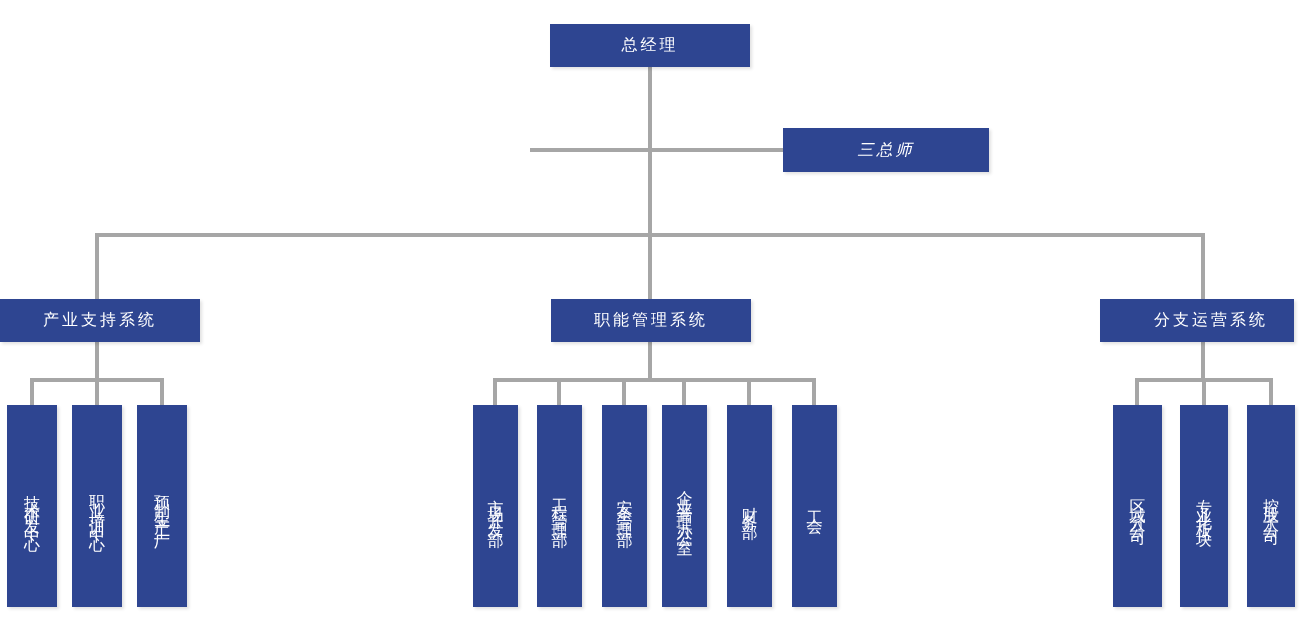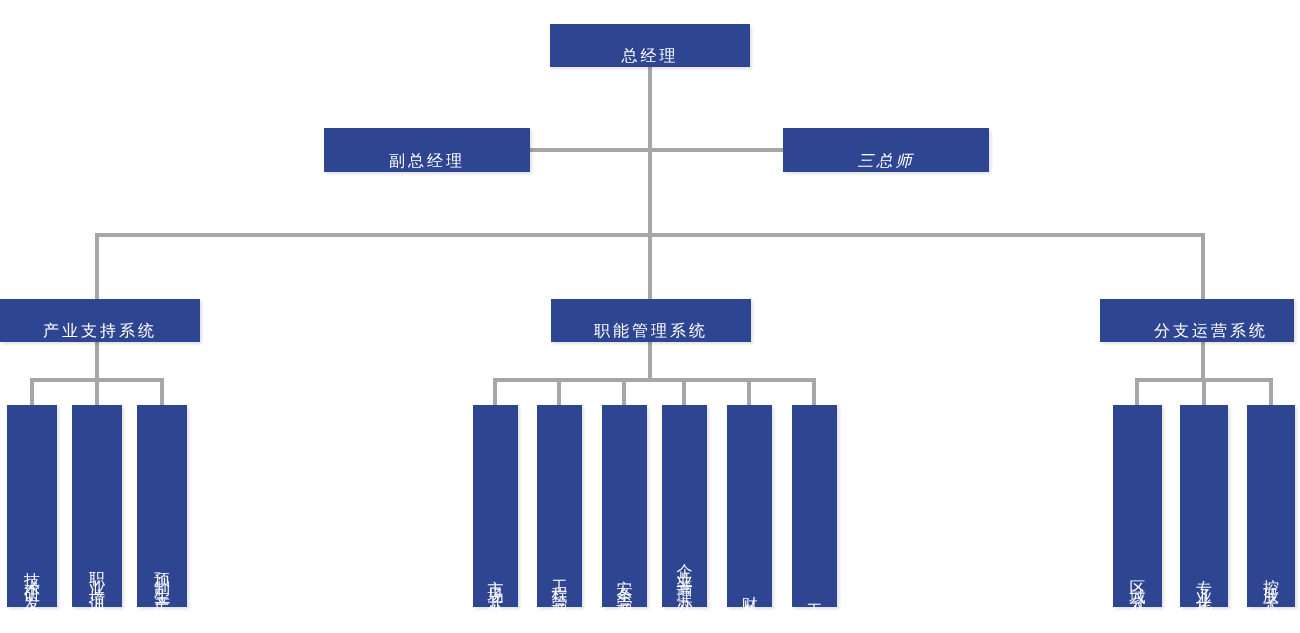--- a/index.html
+++ b/index.html
@@ -11,21 +11,21 @@
     overflow:hidden;
   }
   .line{
     position:absolute;
     background:var(--connector,#a6a6a6);
   }
   .node{
     position:absolute;
     background:var(--node-fill,#2e4591);
     color:var(--node-text,#ffffff);
-    display:flex;align-items:flex-end;justify-content:center;
+    display:flex;align-items:center;justify-content:center;
     box-shadow:2px 2px 3px rgba(0,0,0,0.12);
     font-size:16px;
     box-sizing:border-box;
   }
   .node.h span{letter-spacing:3px;white-space:nowrap;}
   .node.v span{
     writing-mode:vertical-rl;
     text-orientation:upright;
     letter-spacing:8px;
     line-height:1;
@@ -60,23 +60,20 @@
   <div class="line" style="left:1201px;top:342px;width:4px;height:36px;"></div>
   <div class="line" style="left:1135px;top:378px;width:138px;height:4px;"></div>
   <div class="line" style="left:1135px;top:382px;width:4px;height:23px;"></div>
   <div class="line" style="left:1202px;top:382px;width:4px;height:23px;"></div>
   <div class="line" style="left:1269px;top:382px;width:4px;height:23px;"></div>
 
   <div class="node h" style="left:550px;top:24px;width:200px;height:43px;">
     <span>总经理</span>
   </div>
 
-  <div class="node h" style="left:324px;top:128px;width:206px;height:44px;">
-    <span>副总经理</span>
-  </div>
   <div class="node h" style="left:783px;top:128px;width:206px;height:44px;font-style:italic;">
     <span>三总师</span>
   </div>
 
   <div class="node h" style="left:551px;top:299px;width:200px;height:43px;">
     <span>职能管理系统</span>
   </div>
   <div class="node h" style="left:0px;top:299px;width:200px;height:43px;">
     <span>产业支持系统</span>
   </div>

